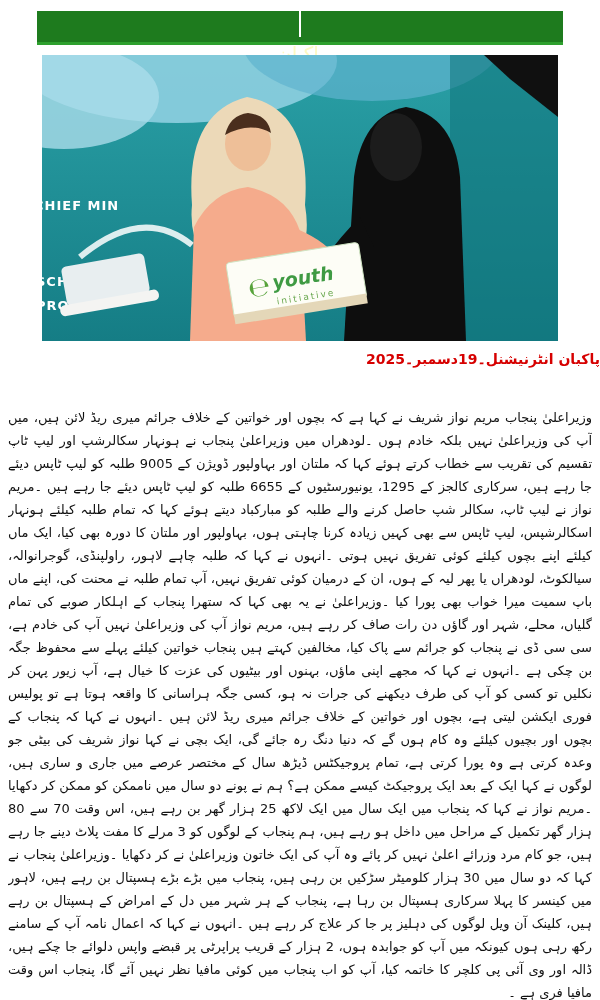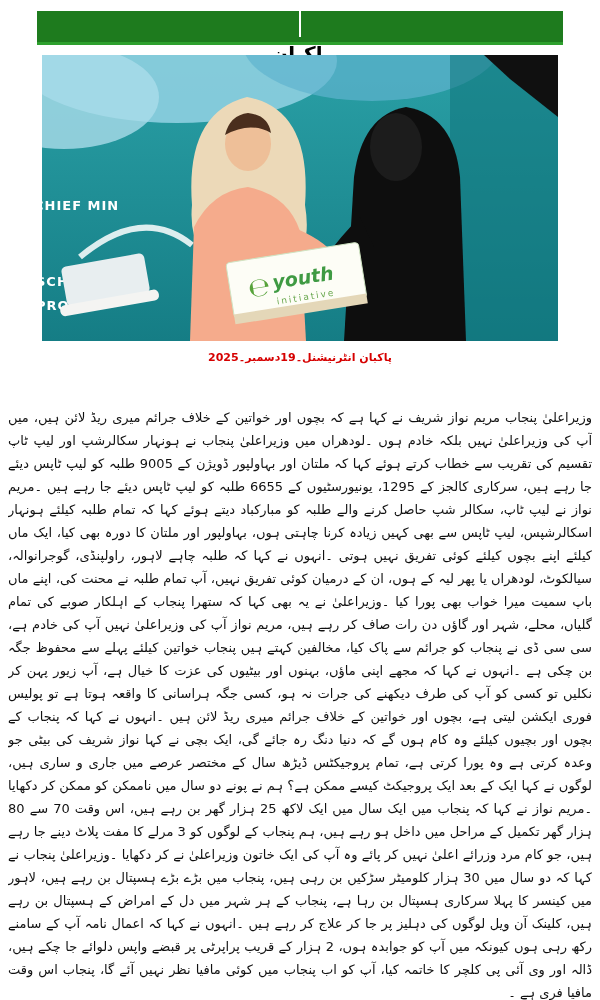--- a/index.html
+++ b/index.html
@@ -12,32 +12,32 @@
     position:absolute;left:37px;top:11px;width:526px;height:34px;
     background:#1e7b1e;border-bottom:3px solid #2ea02e;
     display:flex;flex-direction:column;align-items:center;box-sizing:border-box;
   }
   .topbar .headline{
     flex:1;color:#ffffff;text-align:center;font-size:14px;line-height:34px;
     direction:rtl;padding:0 6px;white-space:nowrap;overflow:hidden;
   }
   .topbar .divider{width:2px;height:26px;background:#ffffff;flex:0 0 auto;}
   .topbar .logo{
-    color:#000000;font-weight:bold;font-size:20px;padding:0 10px 0 12px;
+    color:#fef9c3;font-weight:normal;font-size:20px;padding:0 10px 0 12px;
     direction:rtl;flex:0 0 auto;line-height:34px;
   }
   
   .photo{
     position:absolute;left:42px;top:55px;width:516px;height:286px;
     overflow:hidden;background:#1f8f96;
   }
   
   .dateline{
-    position:absolute;top:351px;left:0;width:600px;text-align:center;
-    color:#d60000;font-weight:bold;font-size:11px;direction:rtl;
+    position:absolute;top:351px;left:0;width:600px;
+    color:#d60000;font-weight:bold;font-size:14px;direction:rtl;
   }
   
   .article{
     position:absolute;top:406px;left:8px;width:584px;height:607px;
     direction:rtl;text-align:justify;font-size:13px;line-height:23px;
     color:#111111;overflow:hidden;
   }
 </style>
 </head>
 <body>

